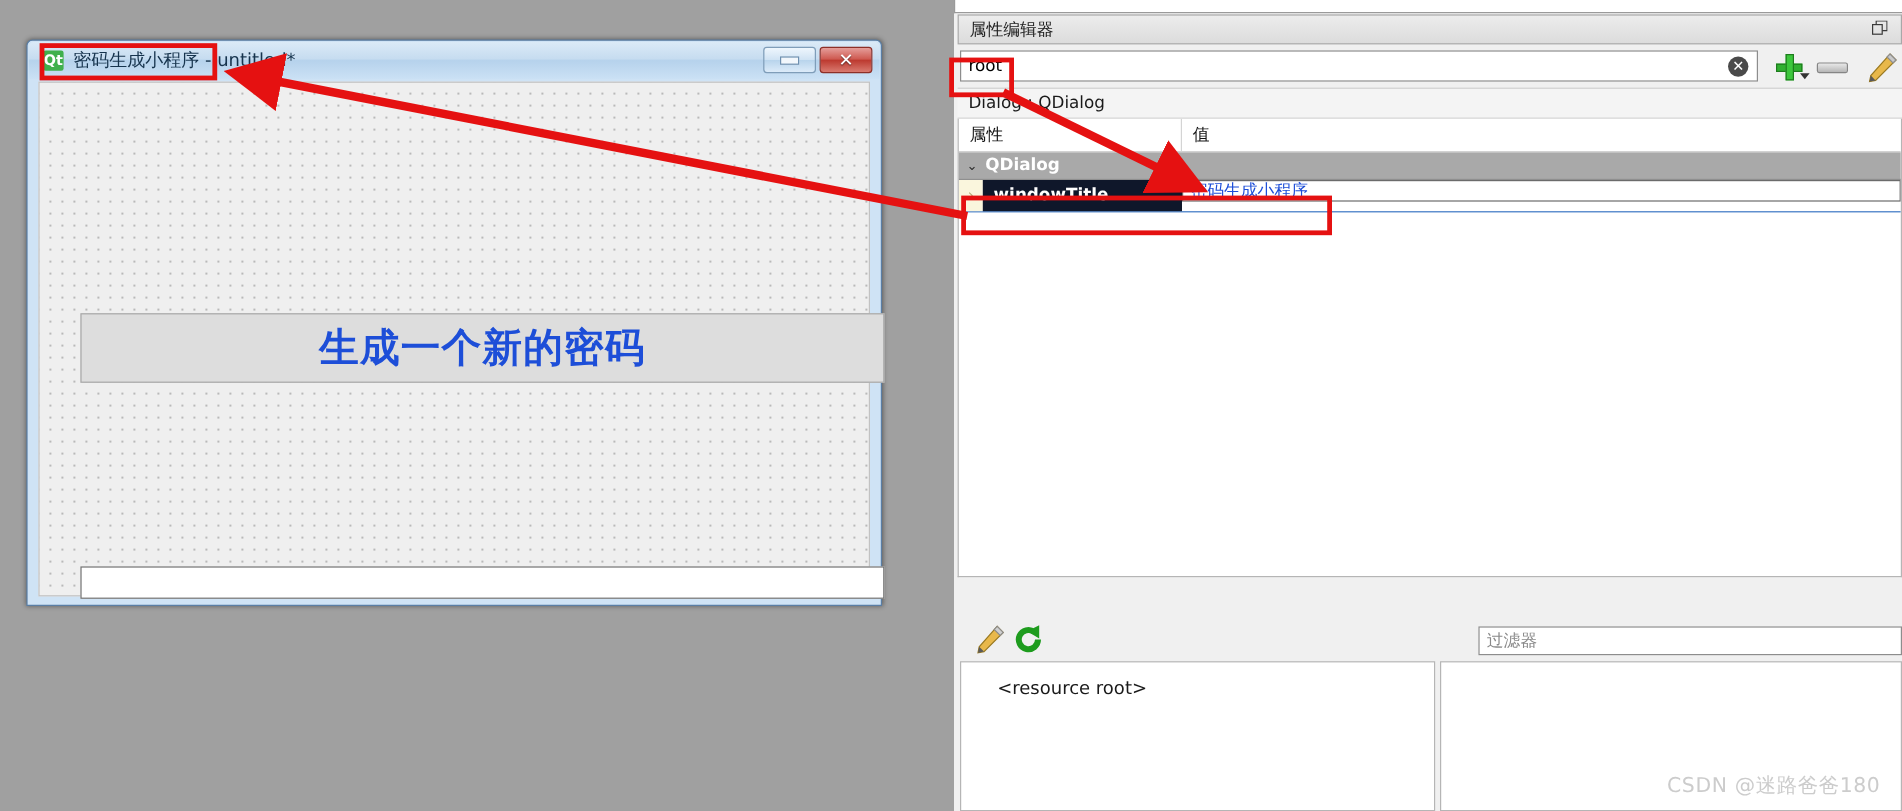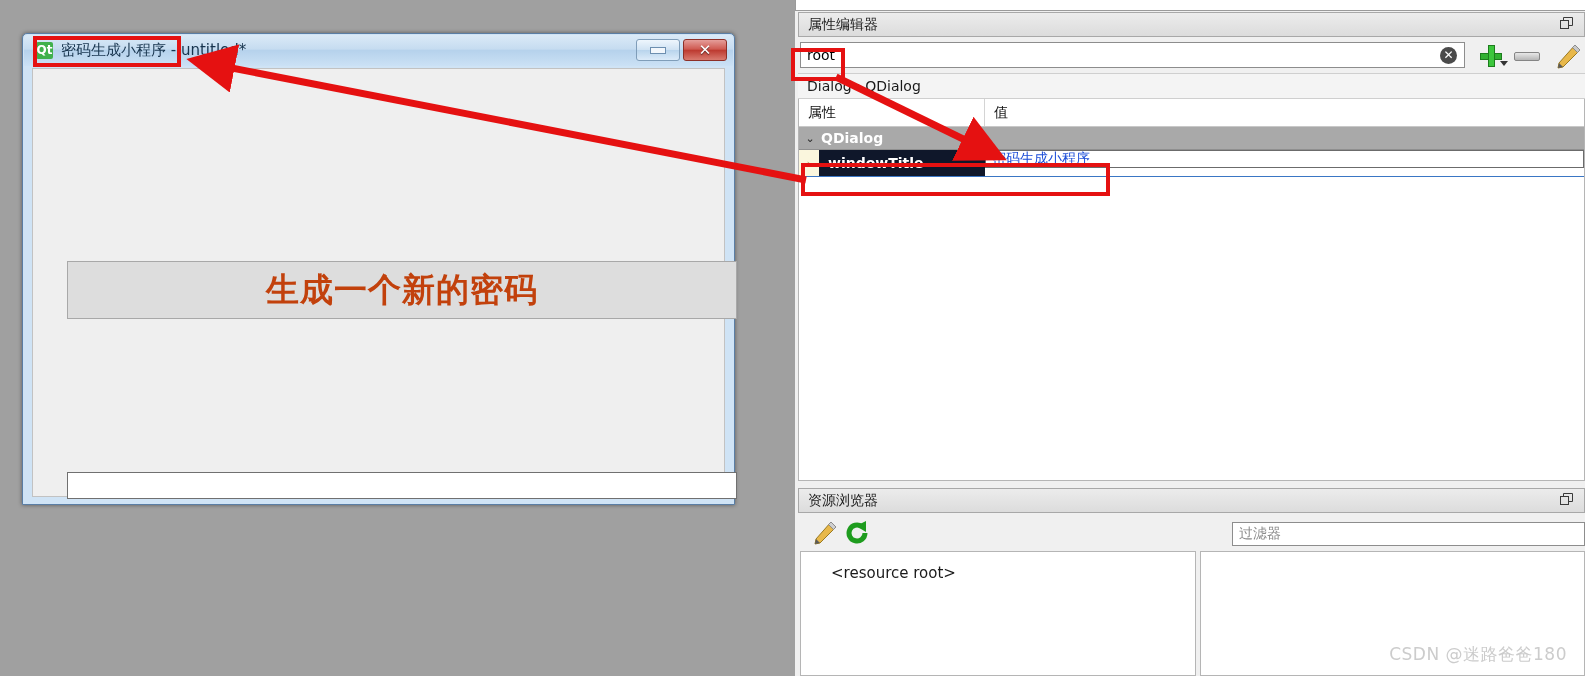--- a/index.html
+++ b/index.html
@@ -66,21 +66,21 @@
     box-sizing: border-box;
   }
   .gen-button {
     position: absolute; left: 34px; top: 192px; width: 670px; height: 58px;
     background: #dddddd;
     border: 1px solid #a8a8a8;
     display: flex; align-items: center; justify-content: center;
     box-sizing: border-box;
   }
   .gen-button span {
-    font-size: 33px; font-weight: bold; color: #c2410c; letter-spacing: 1px;
+    font-size: 33px; font-weight: bold; color: #1d4ed8; letter-spacing: 1px;
     font-family: "DejaVu Sans", "Liberation Sans", sans-serif;
   }
   .pw-field {
     position: absolute; left: 34px; top: 403px; width: 670px; height: 27px;
     background: #ffffff; border: 1px solid #707070; box-sizing: border-box;
   }
 
   
   .right-pane {
     position: absolute; left: 795px; top: 0; width: 790px; height: 676px;
@@ -311,27 +311,20 @@
         </div>
         <div class="prop-row">
           <div class="expander">›</div>
           <div class="pname">windowTitle</div>
           <div class="pvalue">密码生成小程序</div>
         </div>
       </div>
     </div>
 
     <div class="dock" id="res-dock">
-      <div class="dock-title">
-        <div class="label">资源浏览器</div>
-        <svg class="float-icon" viewBox="0 0 13 13">
-          <rect x="0.5" y="3.5" width="8" height="8" fill="none" stroke="#3a3a3a"></rect>
-          <polyline points="3.5,3.5 3.5,0.5 12.5,0.5 12.5,8.5 8.5,8.5" fill="none" stroke="#3a3a3a"></polyline>
-        </svg>
-      </div>
 
       <div class="res-toolbar">
         <svg class="res-pencil" viewBox="0 0 26 26">
           <polygon points="19,2 24,7 8,23 3,24 4,19" fill="#e8b84a" stroke="#9a7a22" stroke-width="1"></polygon>
           <polygon points="19,2 24,7 21.5,9.5 16.5,4.5" fill="#cfcfcf" stroke="#8c8c8c" stroke-width="1"></polygon>
           <polygon points="3,24 4,19 8,23" fill="#5a5a5a"></polygon>
         </svg>
         <svg class="refresh-icon" viewBox="0 0 26 26">
           <path d="M21,13 a8,8 0 1,1 -3.2,-6.4" fill="none" stroke="#1e9c1e" stroke-width="5"></path>
           <polygon points="22,1 22,12 12,6" fill="#1e9c1e"></polygon>

